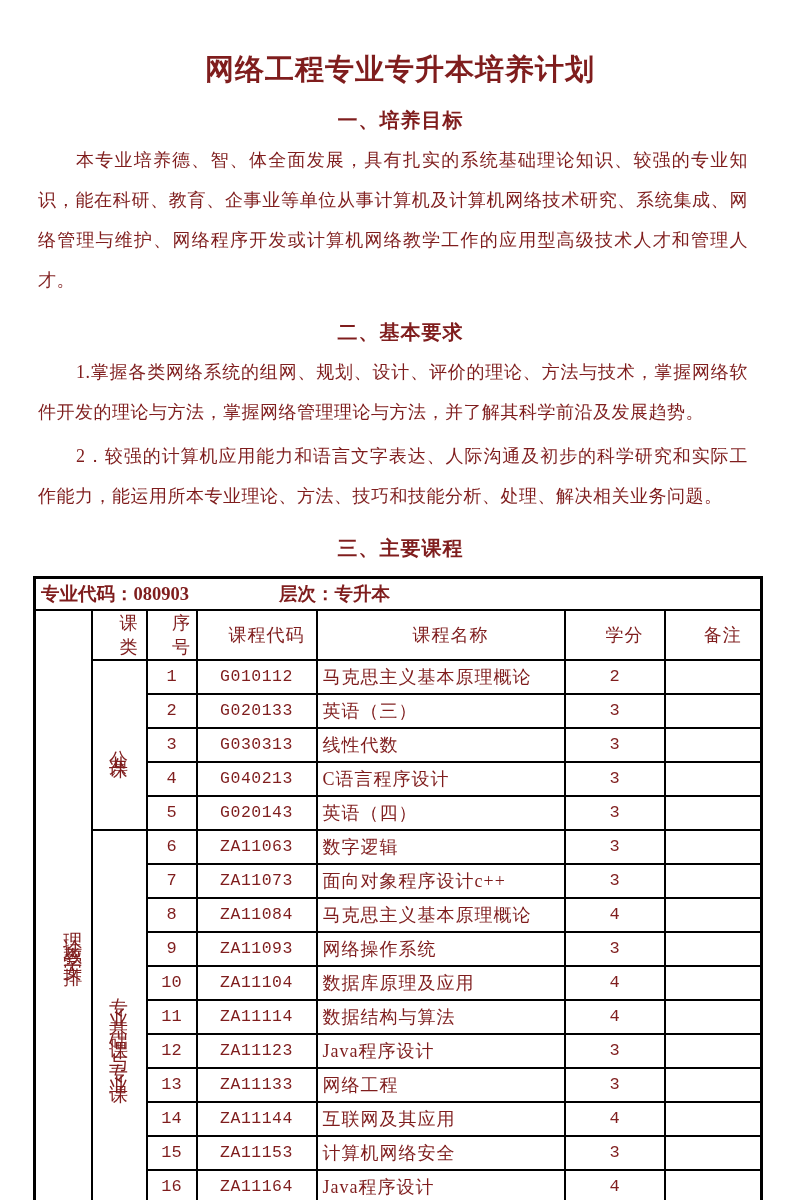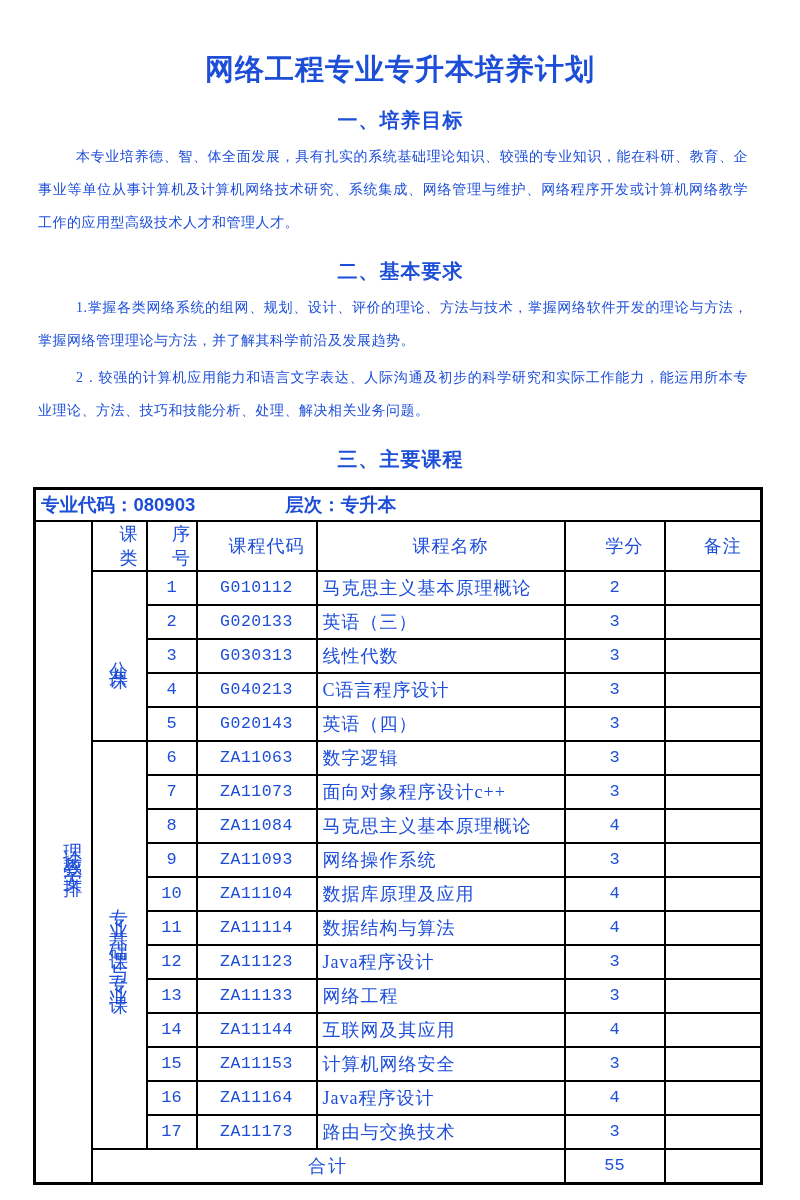--- a/index.html
+++ b/index.html
@@ -2,21 +2,21 @@
 <html><head>
 <meta charset="utf-8">
 <style>
   * { box-sizing: border-box; }
   html, body { margin: 0; padding: 0; background: #ffffff; }
   .page {
     position: relative;
     width: 800px;
     height: 1200px;
     background: #ffffff;
-    color: #1d4ed8;
+    color: #7f1d1d;
     font-family: "Liberation Serif", "DejaVu Serif", serif;
     overflow: hidden;
     border-radius: 27px;
   }
   .doc-title {
     margin: 0;
     padding-top: 50px;
     text-align: center;
     font-family: "Liberation Sans", "DejaVu Sans", sans-serif;
     font-weight: bold;
@@ -29,22 +29,22 @@
     margin: 20px 0 8px 0;
     font-family: "Liberation Sans", "DejaVu Sans", sans-serif;
     font-weight: bold;
     font-size: 20px;
     line-height: 24px;
     letter-spacing: 1px;
     text-align: center;
   }
   .body-p {
     margin: 0 15px 4px 0;
-    font-size: 14px;
-    line-height: 33px;
+    font-size: 18px;
+    line-height: 40px;
     text-align: justify;
     text-indent: 38px;
     letter-spacing: 0.5px;
   }
   
   table.course-table {
     border-collapse: collapse;
     table-layout: fixed;
     width: 727px;
     margin: 16px 0 0 33px;
@@ -60,21 +60,21 @@
     overflow: hidden;
   }
   .course-table tr.meta-row td {
     height: 32px;
     text-align: left;
     font-weight: bold;
     padding-left: 5px;
     font-size: 18.5px;
   }
   .course-table tr.header-row td { height: 33px; letter-spacing: 1px; padding-left: 20px; }
-  .mono { font-family: Liberation Sans, sans-serif; }
+  .mono { font-family: Liberation Serif, serif; }
   .meta-level { margin-left: 90px; }
   td.seq-cell, td.credit-cell {
     font-family: "Liberation Mono", "DejaVu Sans Mono", monospace;
     font-size: 17px;
   }
   td.code-cell {
     font-family: "Liberation Mono", "DejaVu Sans Mono", monospace;
     font-size: 16.5px;
     letter-spacing: 0.5px;
   }

